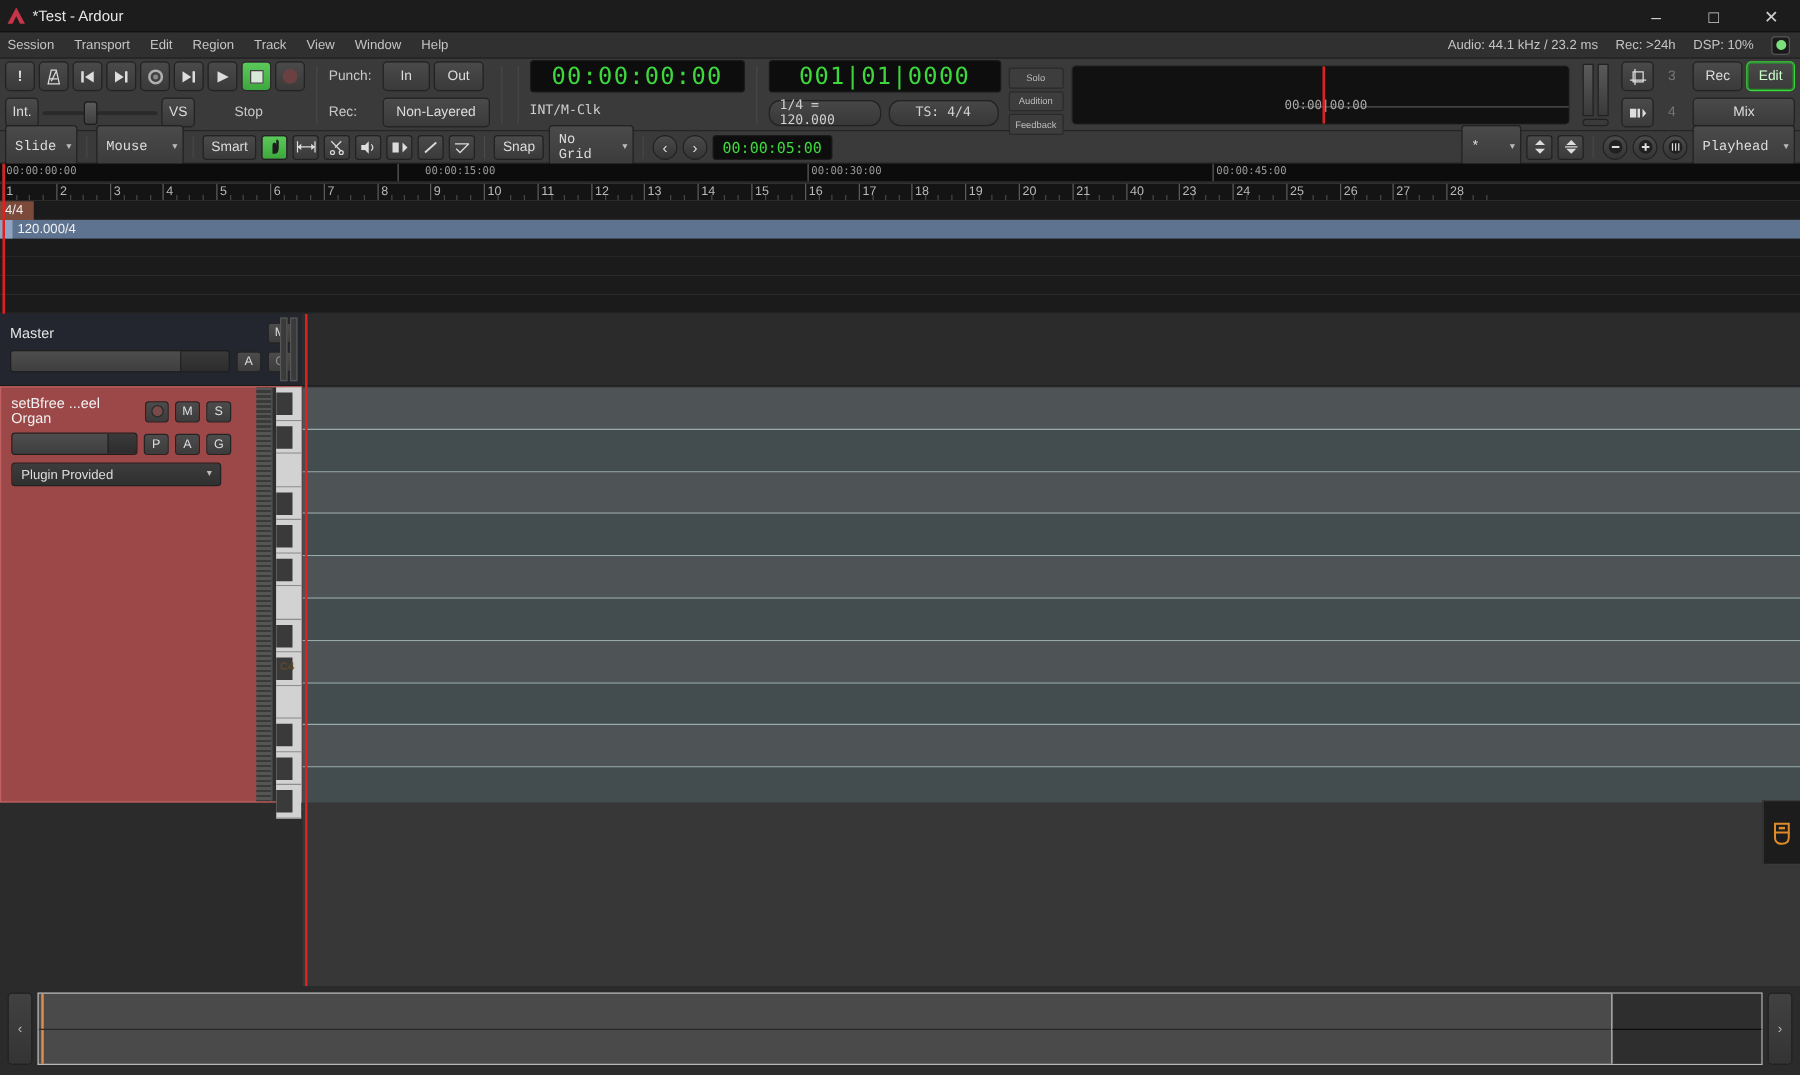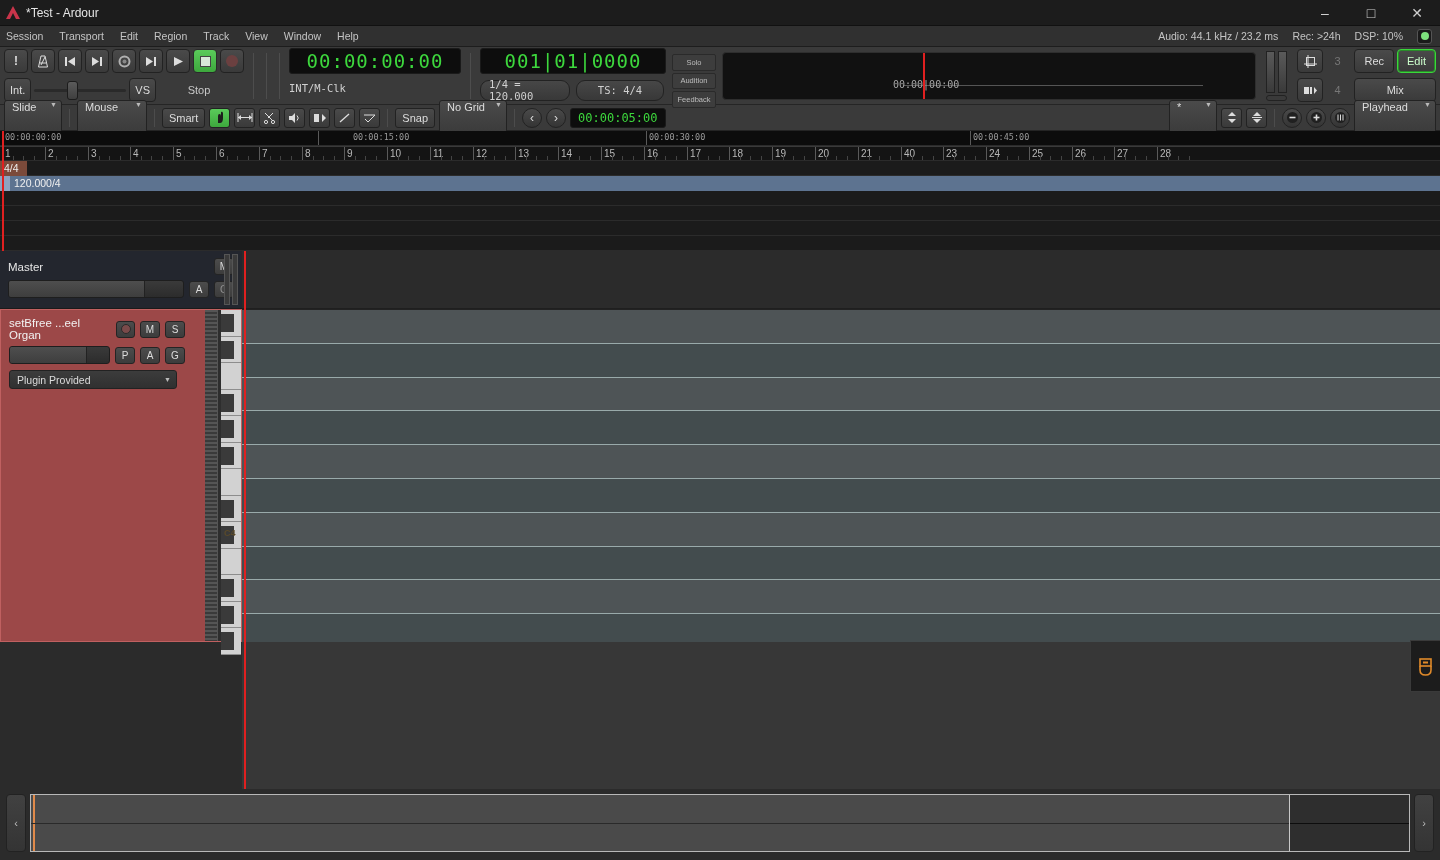--- a/index.html
+++ b/index.html
@@ -134,22 +134,22 @@
             border: 1px solid #222; border-radius: 4px; display:flex; align-items:center; justify-content:center; color:#ddd; }
 
   
   .edittoolbar {
     height: 26px; background: #3a3a3a; border-bottom: 1px solid #242424;
     display: flex; align-items: center; gap: 4px; padding: 0 4px;
   }
   .combo {
     height: 36px; background: linear-gradient(#4a4a4a,#3a3a3a);
     border: 1px solid #222; border-radius: 3px;
-    display: flex; align-items: flex-start; padding: 0 4px 0 7px;
-    color: #ddd; font-size: 11px; gap: 8px;
+    display: flex; align-items: center; padding: 0 4px 0 7px;
+    color: #ddd; font-size: 11px; gap: 8px; font-family: Liberation Mono, monospace;
   }
   .combo .arr { font-size: 7px; color: #bbb; margin-left: auto; }
   .ebtn {
     height: 20px; min-width: 20px; background: linear-gradient(#4a4a4a,#3a3a3a);
     border: 1px solid #222; border-radius: 3px;
     display: flex; align-items: center; justify-content: center;
     color: #ddd; font-size: 11px; padding: 0 6px;
   }
   .ebtn.icon { width: 21px; padding: 0; }
   .ebtn.on { background: linear-gradient(#5aca5a,#3da83d); }
@@ -348,20 +348,31 @@
             <div class="slider-knob"></div>
           </div>
       </div>
       <div class="tbtn">VS</div>
       <div class="label-sm" style="margin-left:18px;width:44px;text-align:center;">Stop</div>
     </div>
   </div>
 
   <div class="sep"></div>
 
+  <div class="tgrid">
+    <div class="trow">
+      <span class="label-sm" style="width:40px;">Punch:</span>
+      <div class="wbtn" style="min-width:38px;">In</div>
+      <div class="wbtn" style="min-width:38px;">Out</div>
+    </div>
+    <div class="trow">
+      <span class="label-sm" style="width:40px;">Rec:</span>
+      <div class="wbtn">Non-Layered</div>
+    </div>
+  </div>
 
   <div class="sep"></div>
 
 
   <div class="sep"></div>
 
   <div class="tgrid">
     <div class="clock big" style="width:172px;">00:00:00:00</div>
     <div class="clock-sub">INT/M-Clk</div>
   </div>
@@ -549,21 +560,21 @@
     <span class="arr">▼</span>
   </div>
 </div>
 
 <div class="rulerarea">
   <div class="rulercanvas">
     <div class="rrow tcrow" id="tc-row">
         <div class="tick" style="left: 2px;"></div>
         <div class="tcmark" style="left: 5px;">00:00:00:00</div>
         <div class="tick" style="left: 318px;"></div>
-        <div class="tcmark" style="left: 321px; padding-left: 32px;">00:00:15:00</div>
+        <div class="tcmark" style="left: 308px; padding-left: 32px;">00:00:15:00</div>
         <div class="tick" style="left: 646px;"></div>
         <div class="tcmark" style="left: 649px;">00:00:30:00</div>
         <div class="tick" style="left: 970px;"></div>
         <div class="tcmark" style="left: 973px;">00:00:45:00</div>
       </div>
     <div class="rrow bbrow" id="bb-row">
         <div class="tick" style="left: 2px;"></div>
         <div class="barnum" style="left: 5px;">1</div>
         <div class="tick minor" style="left: 13px;"></div>
         <div class="tick minor" style="left: 23px;"></div>

